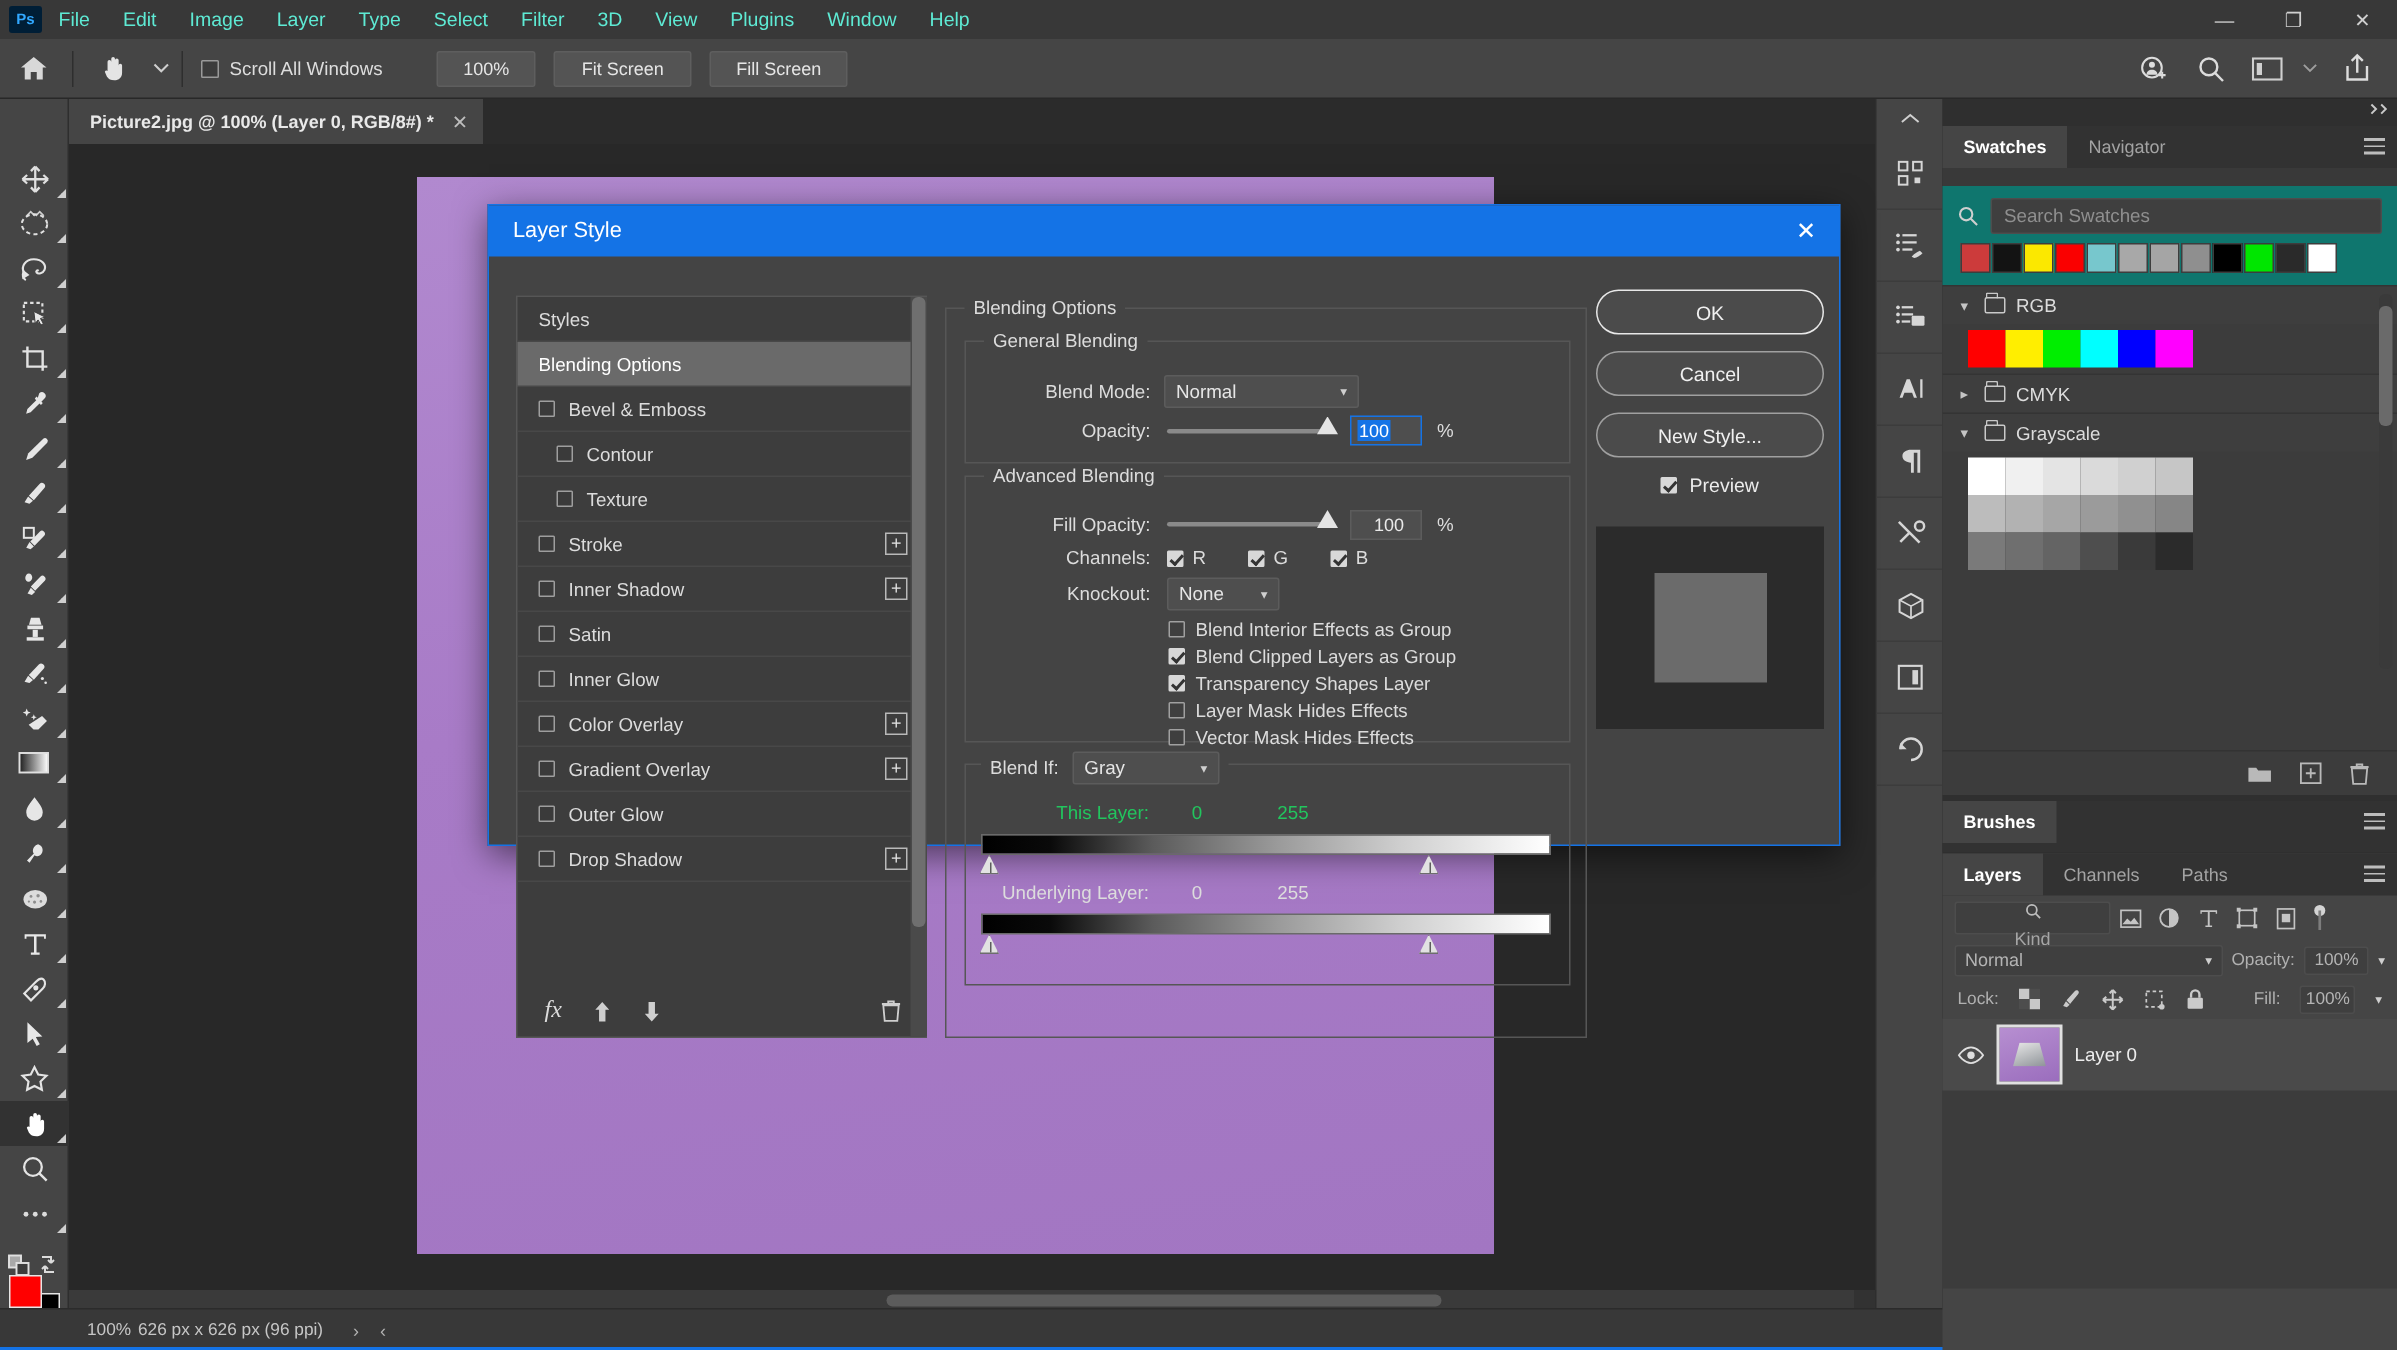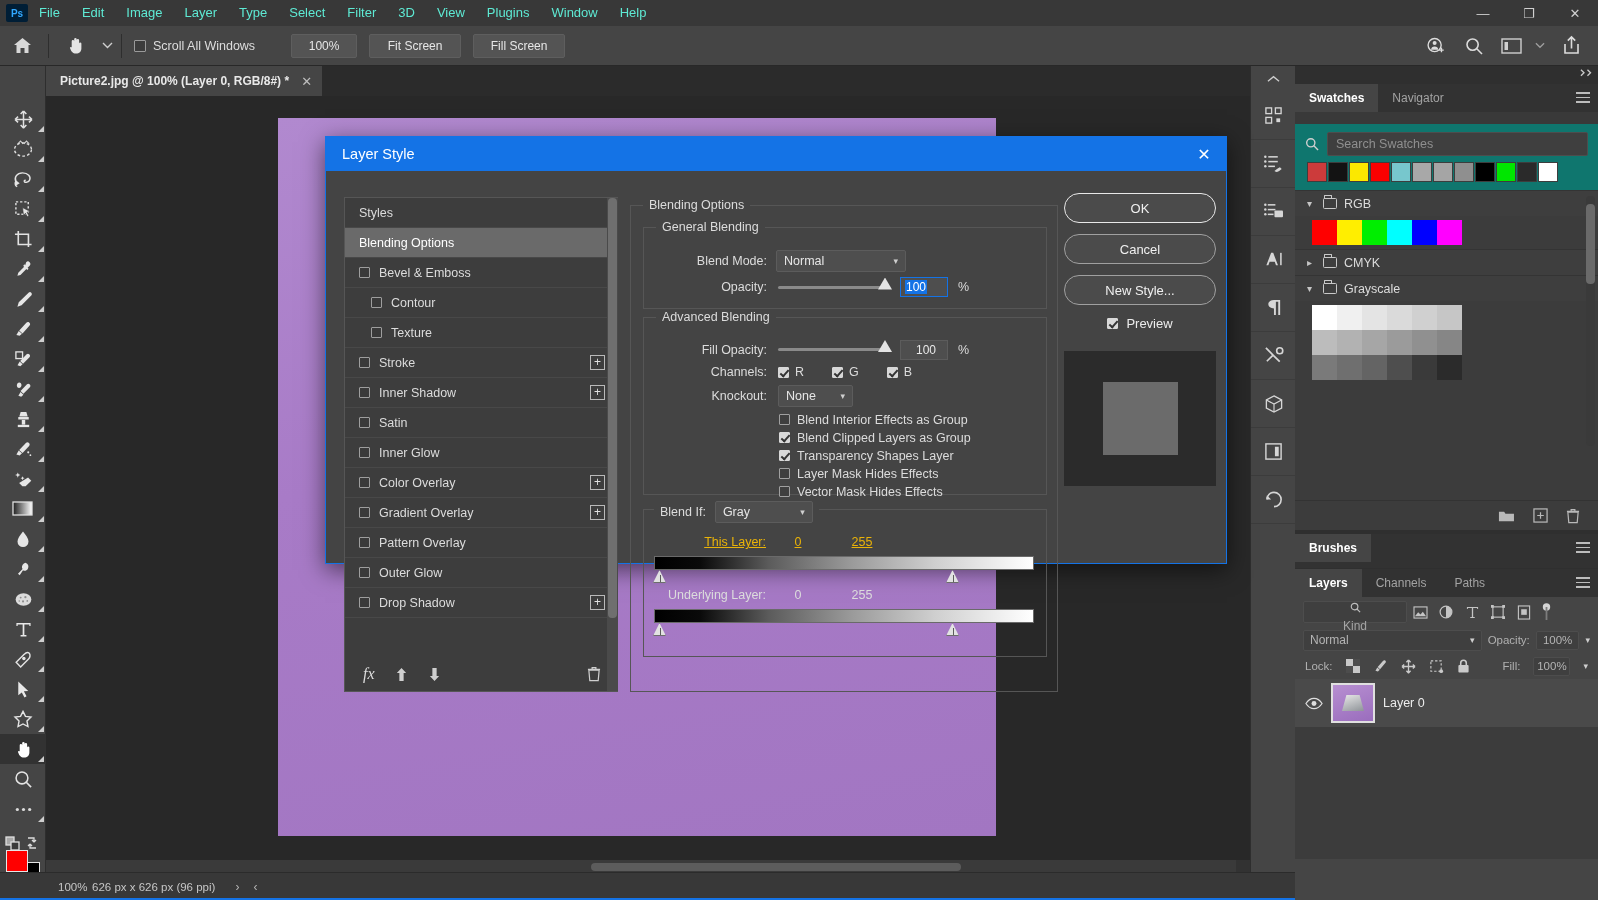--- a/index.html
+++ b/index.html
@@ -898,24 +898,20 @@
           <span>Color Overlay</span>
           <span class="pbtn">+</span>
         </div>
         <div class="style-row">
           <span class="scb"></span>
           <span>Gradient Overlay</span>
           <span class="pbtn">+</span>
         </div>
         <div class="style-row">
           <span class="scb"></span>
-          <span>Pattern Overlay</span>
-        </div>
-        <div class="style-row">
-          <span class="scb"></span>
           <span>Outer Glow</span>
         </div>
         <div class="style-row">
           <span class="scb"></span>
           <span>Drop Shadow</span>
           <span class="pbtn">+</span>
         </div>
 
         <div class="styles-foot">
           <span style="font-style:italic;font-family:'Liberation Serif',serif;font-size:16px;color:#dcdcdc">fx</span>
@@ -1035,21 +1031,21 @@
         <div class="fieldset" style="left:13px;top:312px;width:404px;height:148px;"></div>
         <div style="position:absolute;left:24px;top:304px;display:flex;align-items:center;gap:9px;background:#444;padding:0 6px;">
           <span class="lbl">Blend If:</span>
           <div class="sel-box" style="width:98px">
             <span>Gray</span>
             <span class="chev">▾</span>
           </div>
         </div>
 
         <div style="position:absolute;left:24px;top:336px;width:380px;">
-          <div style="display:flex;align-items:center;font-size:12.5px;color:#eab308;height:18px;text-decoration:underline;">
+          <div style="display:flex;align-items:center;font-size:12.5px;color:#22c55e;height:18px;">
             <span style="width:112px;text-align:right">This Layer:</span>
             <span style="width:64px;text-align:center">0</span>
             <span style="width:64px;text-align:center">255</span>
           </div>
           <div style="position:relative;margin-top:5px;">
             <div class="ramp a"></div>
             <div class="gknob" style="left:-1px;top:14px">
                 <div class="half"></div>
               </div>
             <div class="gknob" style="left:292px;top:14px">

